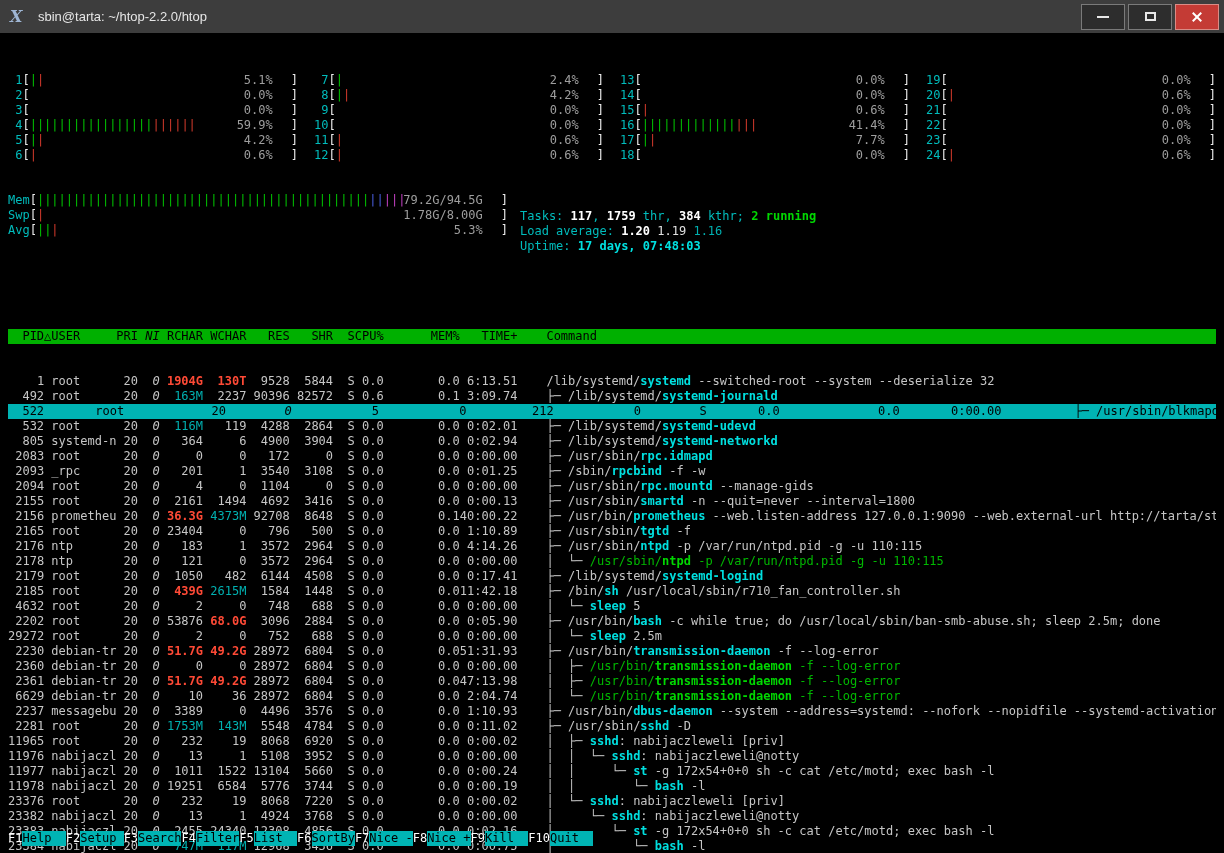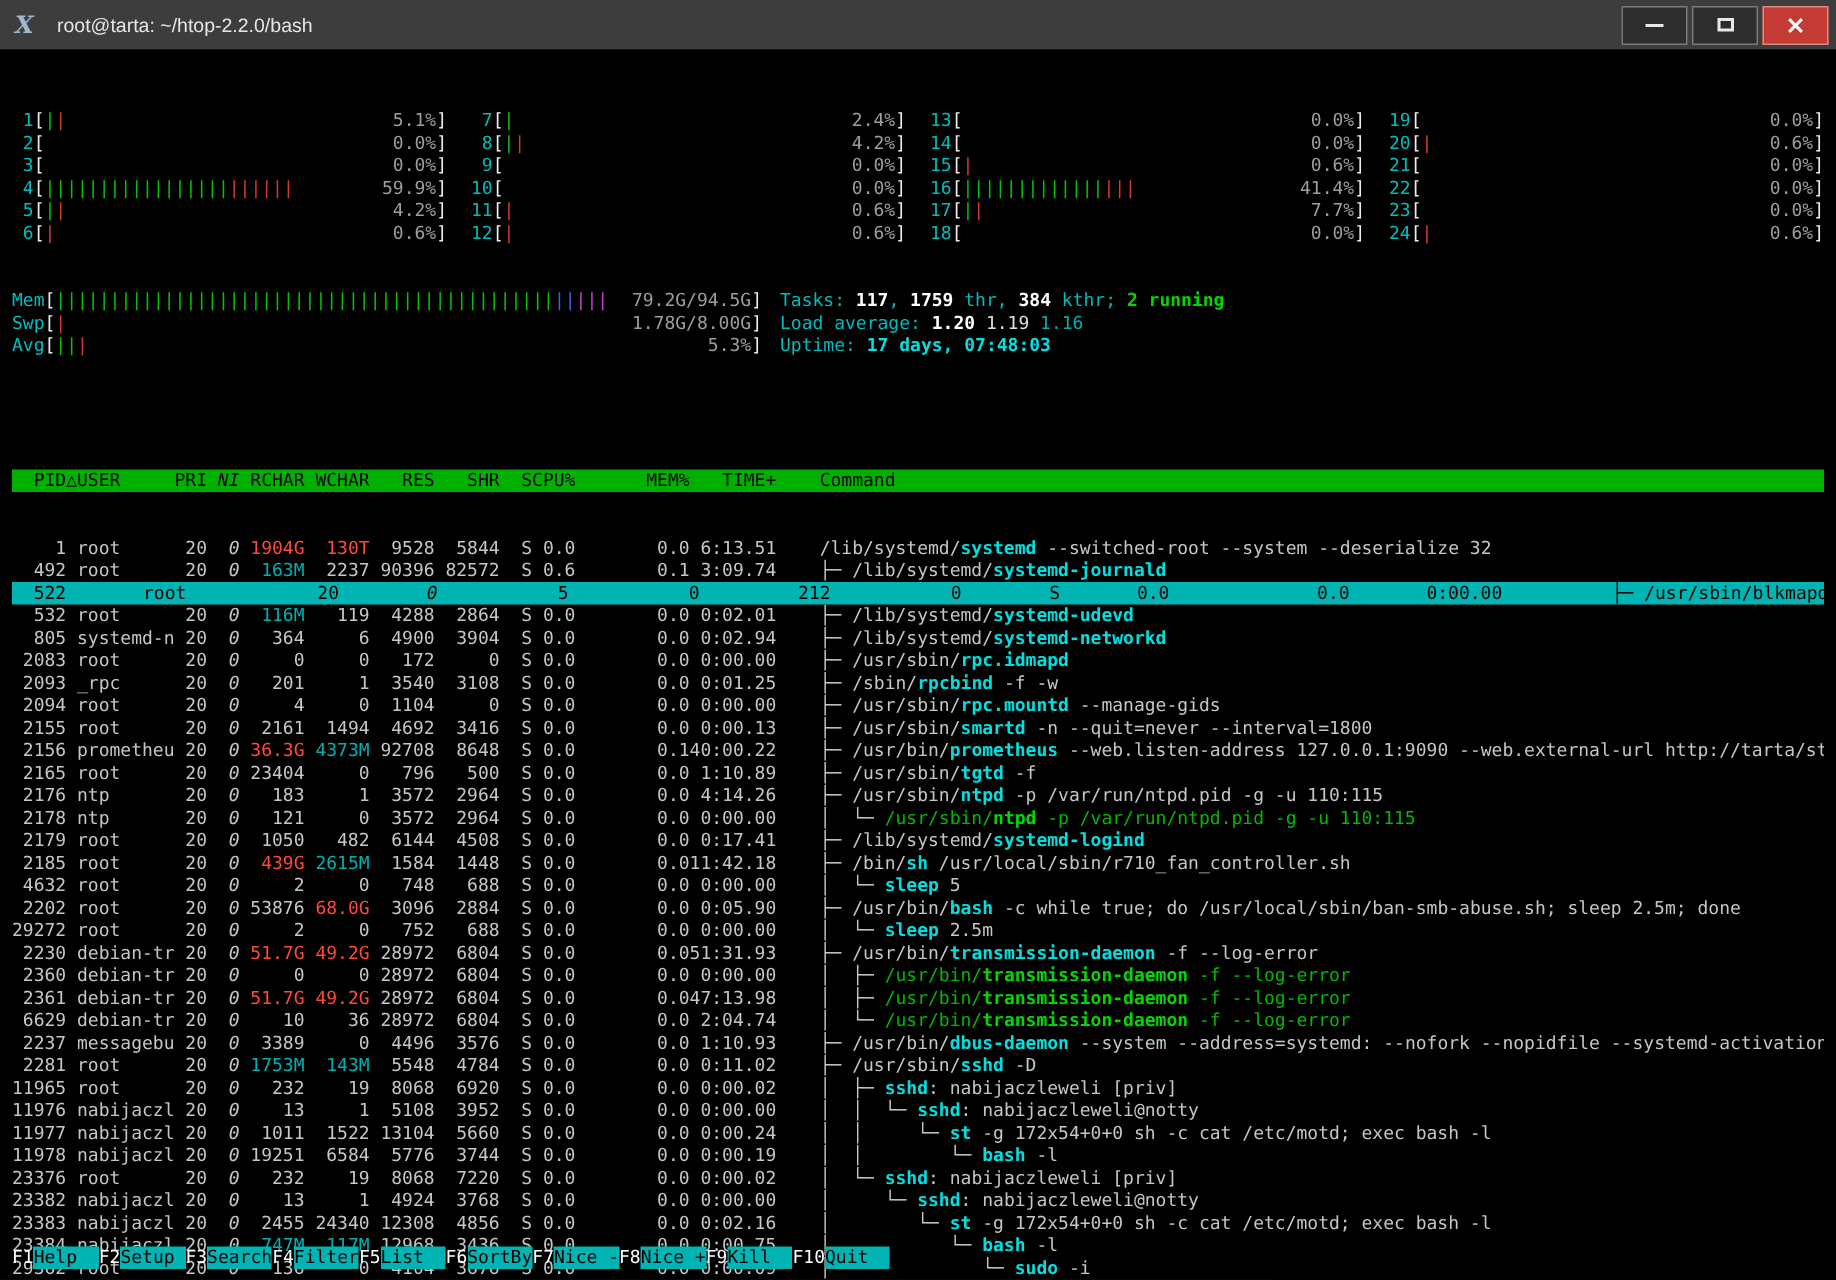--- a/index.html
+++ b/index.html
@@ -30,29 +30,29 @@
   .term { position:absolute; top:33px; left:0; right:0; bottom:0; background:#000;
           color:var(--fg,#c6c6c6); font-size:12px; line-height:15px; white-space:pre;
           padding:10px 8px 0 8px; overflow:hidden; }
 
   
   .cpu-grid { display:grid; grid-template-columns:repeat(4,1fr); column-gap:16px; grid-auto-rows:15px; }
   .mrow { display:flex; height:15px; overflow:hidden; }
   .mlabel { text-align:right; color:var(--cyan-label,#00bcbc); }
   .brk { color:#ececec; }
   .mbody { flex:1; position:relative; overflow:hidden; }
-  .mval { position:absolute; right:0; top:0; color:var(--gray,#9e9e9e); }
+  .mval { position:absolute; right:18px; top:0; color:var(--gray,#9e9e9e); }
   .bar-g { color:var(--green-bar,#00c400); }
   .bar-r { color:var(--red-bar,#d33a2c); }
   .bar-b { color:var(--blue-bar,#4a5fe0); }
   .bar-m { color:var(--magenta-bar,#c341c3); }
 
   .hdr-bottom { display:flex; }
   .left-meters { width:500px; }
-  .stats { margin-left:12px; }
+  .stats { margin-left:12px;margin-top:16px; }
   .stat-line { height:15px; }
   .st-lbl { color:var(--cyan-label,#00bcbc); }
   .st-wb  { color:#fff; font-weight:bold; }
   .st-w   { color:#e0e0e0; }
   .st-cy  { color:var(--cyan-val,#00b0b0); }
   .st-cyb { color:var(--cyan-bold,#00e0e0); font-weight:bold; }
   .st-grb { color:var(--green-bright,#00d800); font-weight:bold; }
 
   .spacer { height:15px; }
 
@@ -66,21 +66,21 @@
   .c-ni   { width:3ch; text-align:right;font-style:italic; }
   .c-rchar{ width:6ch; text-align:right; }
   .c-wchar{ width:6ch; text-align:right; }
   .c-res  { width:6ch; text-align:right; }
   .c-shr  { width:6ch; text-align:right; }
   .c-s    { width:3ch; text-align:right; }
   .c-cpu  { width:4ch; text-align:right; }
   .c-mem  { width:5ch; text-align:right;margin-left:40px; }
   .c-time { width:8ch; text-align:right; }
   .c-cmd  { flex:1; padding-left:4ch; overflow:hidden; }
-  .vr { color:var(--red-num,#ff4a36); font-weight:normal; }
+  .vr { color:var(--red-num,#ff4a36); font-weight:bold; }
   .vc { color:var(--cyan-val,#00b0b0); }
   .sg-t  { color:var(--fg,#c6c6c6); }
   .sg-p  { color:var(--fg,#c6c6c6); }
   .sg-b  { color:var(--cyan-bold,#00e0e0); font-weight:bold; }
   .sg-g  { color:var(--green-thread,#00b800); }
   .sg-gb { color:var(--green-bright,#00d800); font-weight:bold; }
   .prow.sel { background:var(--sel-bg,#00b4b4);gap:44px; }
   .prow.sel * { color:#000 !important; font-weight:normal !important; }
 
   
@@ -88,21 +88,21 @@
   .fbtn { display:flex; cursor:pointer; }
   .fk { color:#fff; }
   .fl { background:var(--sel-bg,#00b4b4); color:#000; }
 </style>
 </head>
 <body>
 
 <div class="window">
   <div class="titlebar">
     <span class="xterm-icon">X</span>
-    <span class="title">root@tarta: ~/htop-2.2.0/bash</span>
+    <span class="title">sbin@tarta: ~/htop-2.2.0/htop</span>
     <div class="win-btns">
       <div class="wbtn">
           <span class="ico-min"></span>
         </div>
       <div class="wbtn">
           <span class="ico-max"></span>
         </div>
       <div class="wbtn close">
           <span class="ico-close"></span>
         </div>

